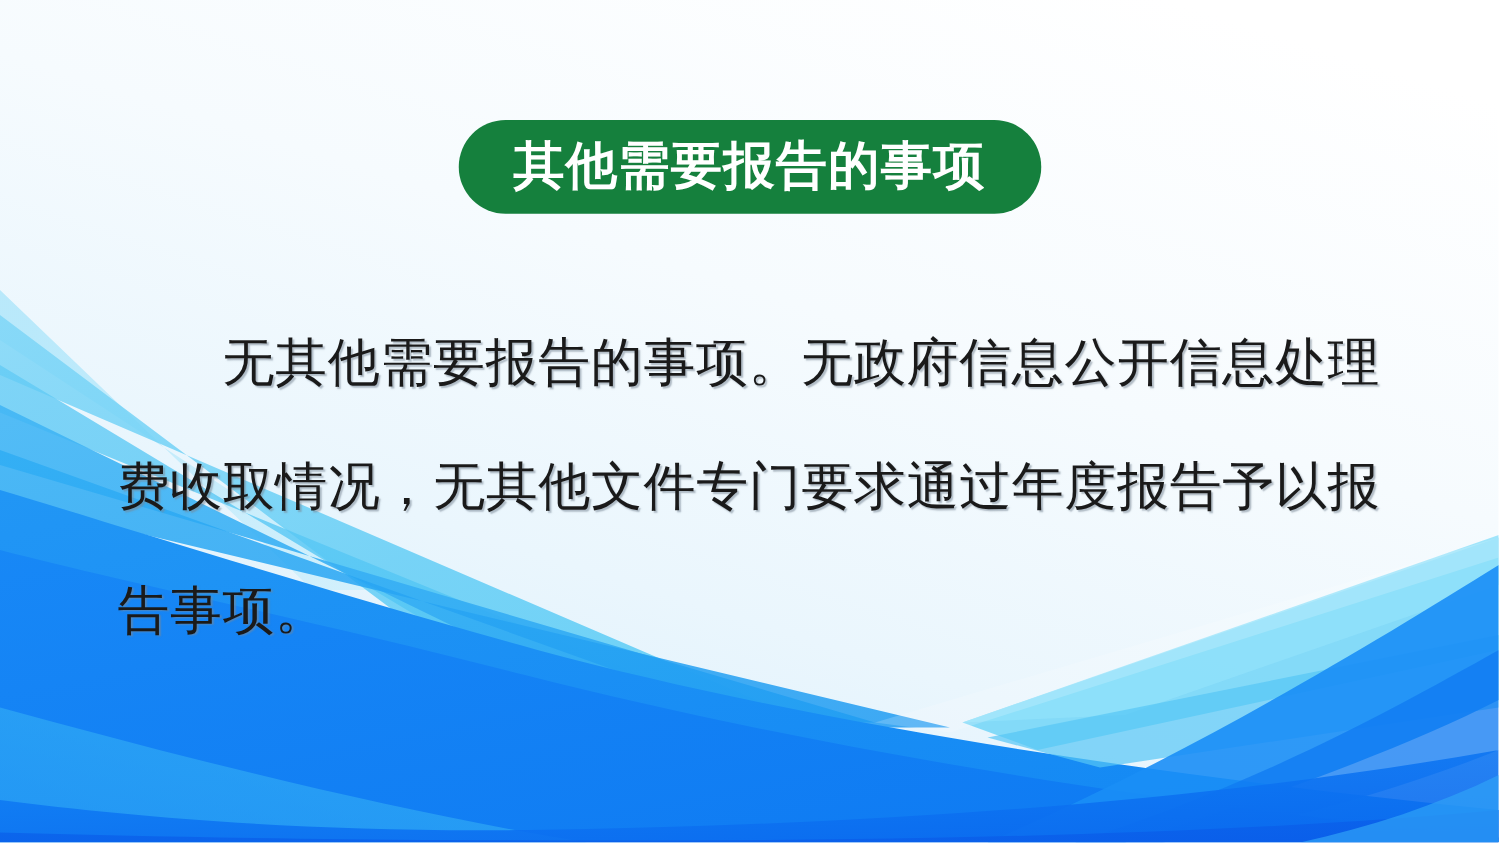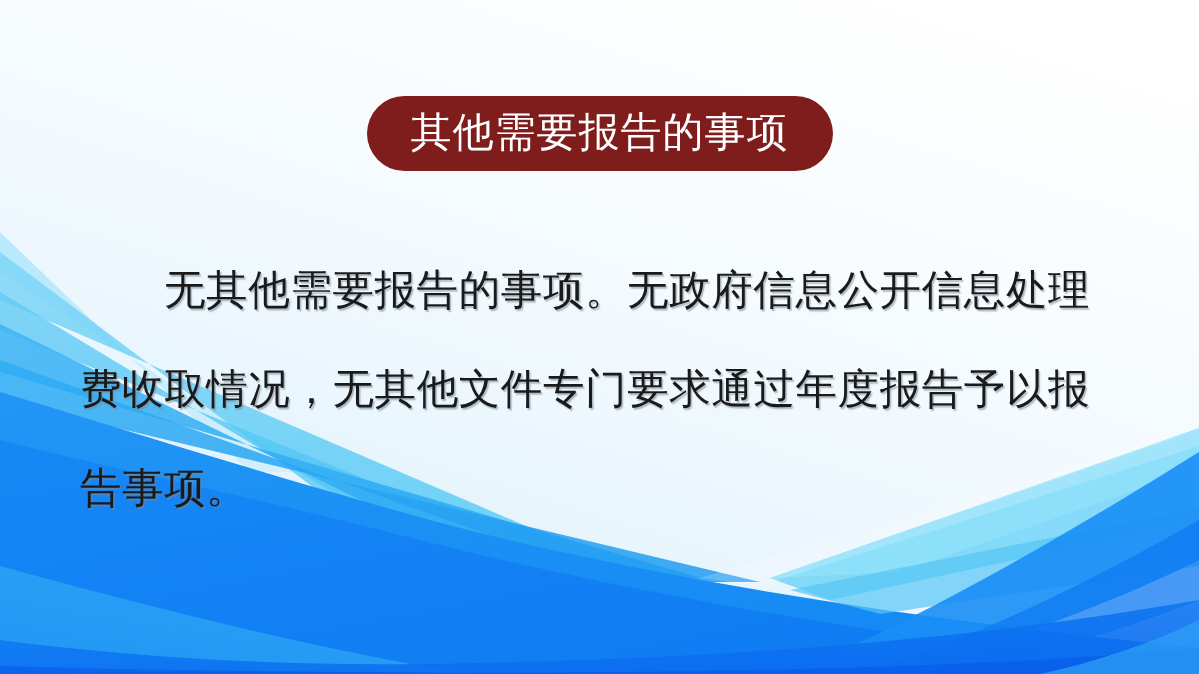--- a/index.html
+++ b/index.html
@@ -30,36 +30,36 @@
   .title-wrap {
     position: absolute;
     left: 0;
     top: 96px;
     width: 1199px;
     text-align: center;
     z-index: 10;
   }
   .title-pill {
     display: inline-block;
-    background: #7f1d1d;
+    background: #15803d;
     color: #ffffff;
     border-radius: 42px;
     padding: 10px 44px 13px 44px;
     font-size: 41px;
-    font-weight: normal;
+    font-weight: bold;
     line-height: 1.28;
     letter-spacing: 1px;
     white-space: nowrap;
     box-sizing: border-box;
   }
 
   
   .body-wrap {
     position: absolute;
-    left: 80px;
+    left: 94px;
     top: 240px;
     width: 1010px;
     z-index: 10;
   }
   .body-text {
     font-size: 41.5px;
     color: #1a1a1a;
     line-height: 99px;
     letter-spacing: 0.5px;
     text-indent: 84px;

